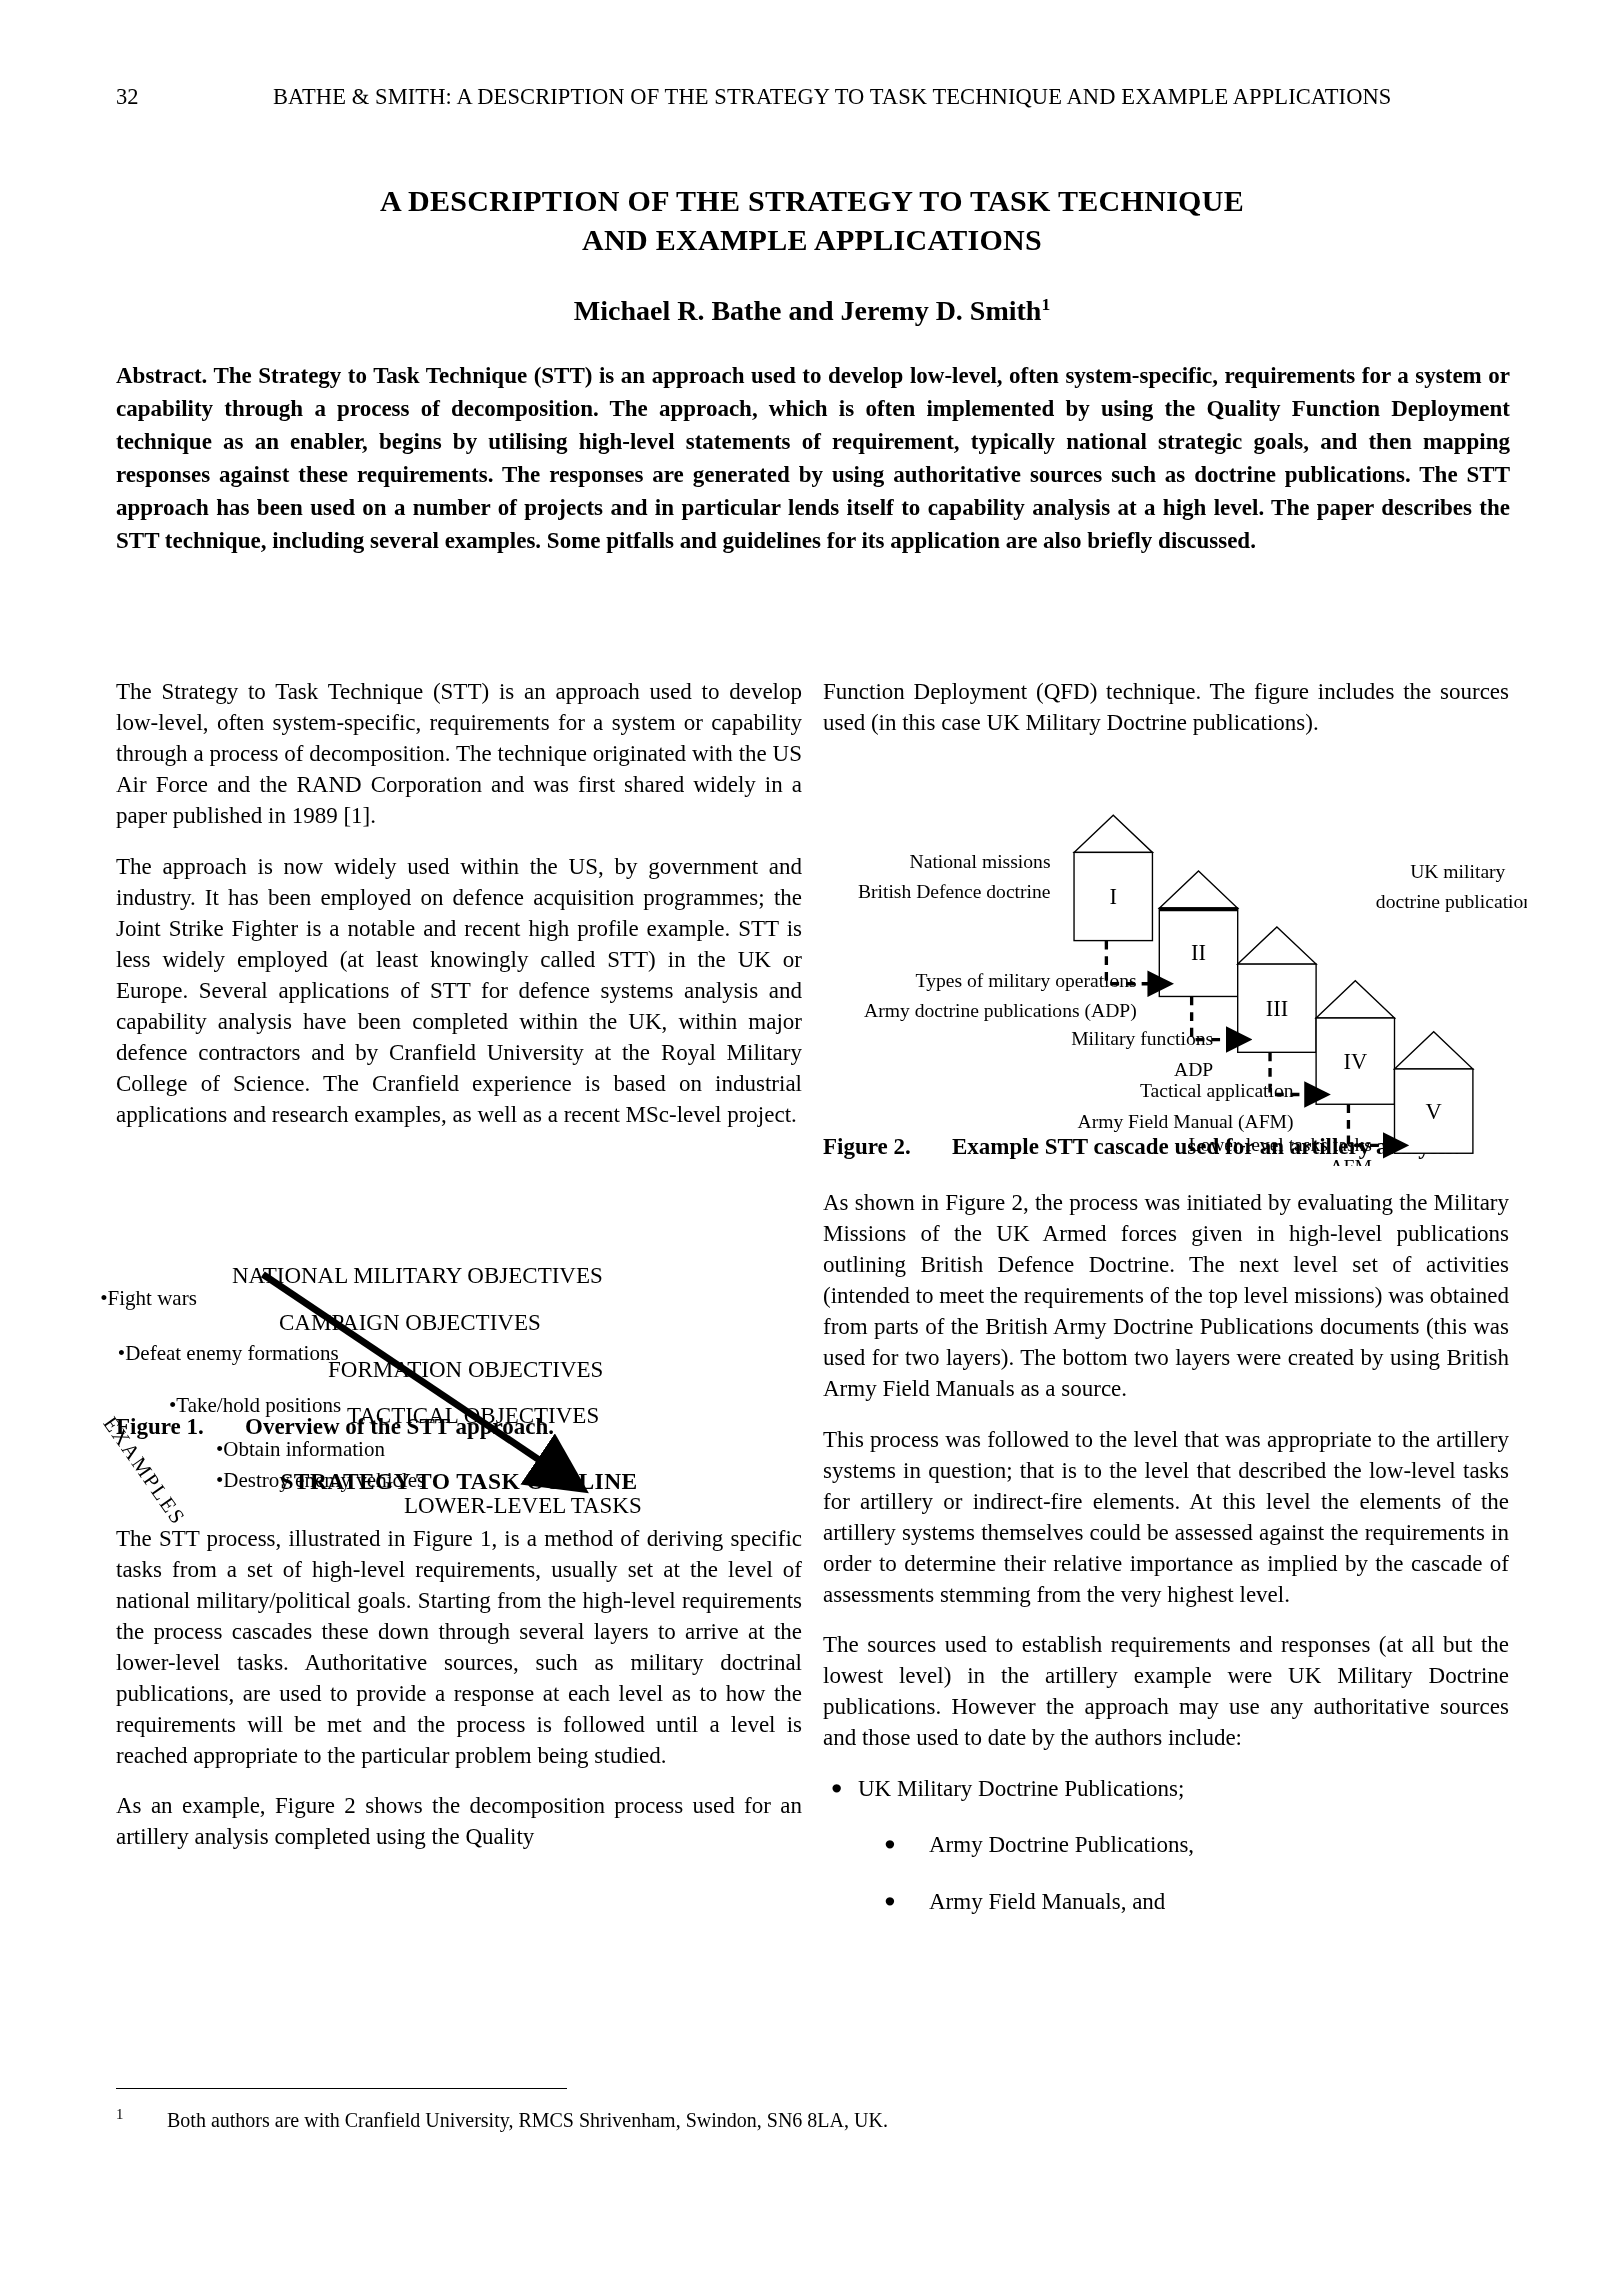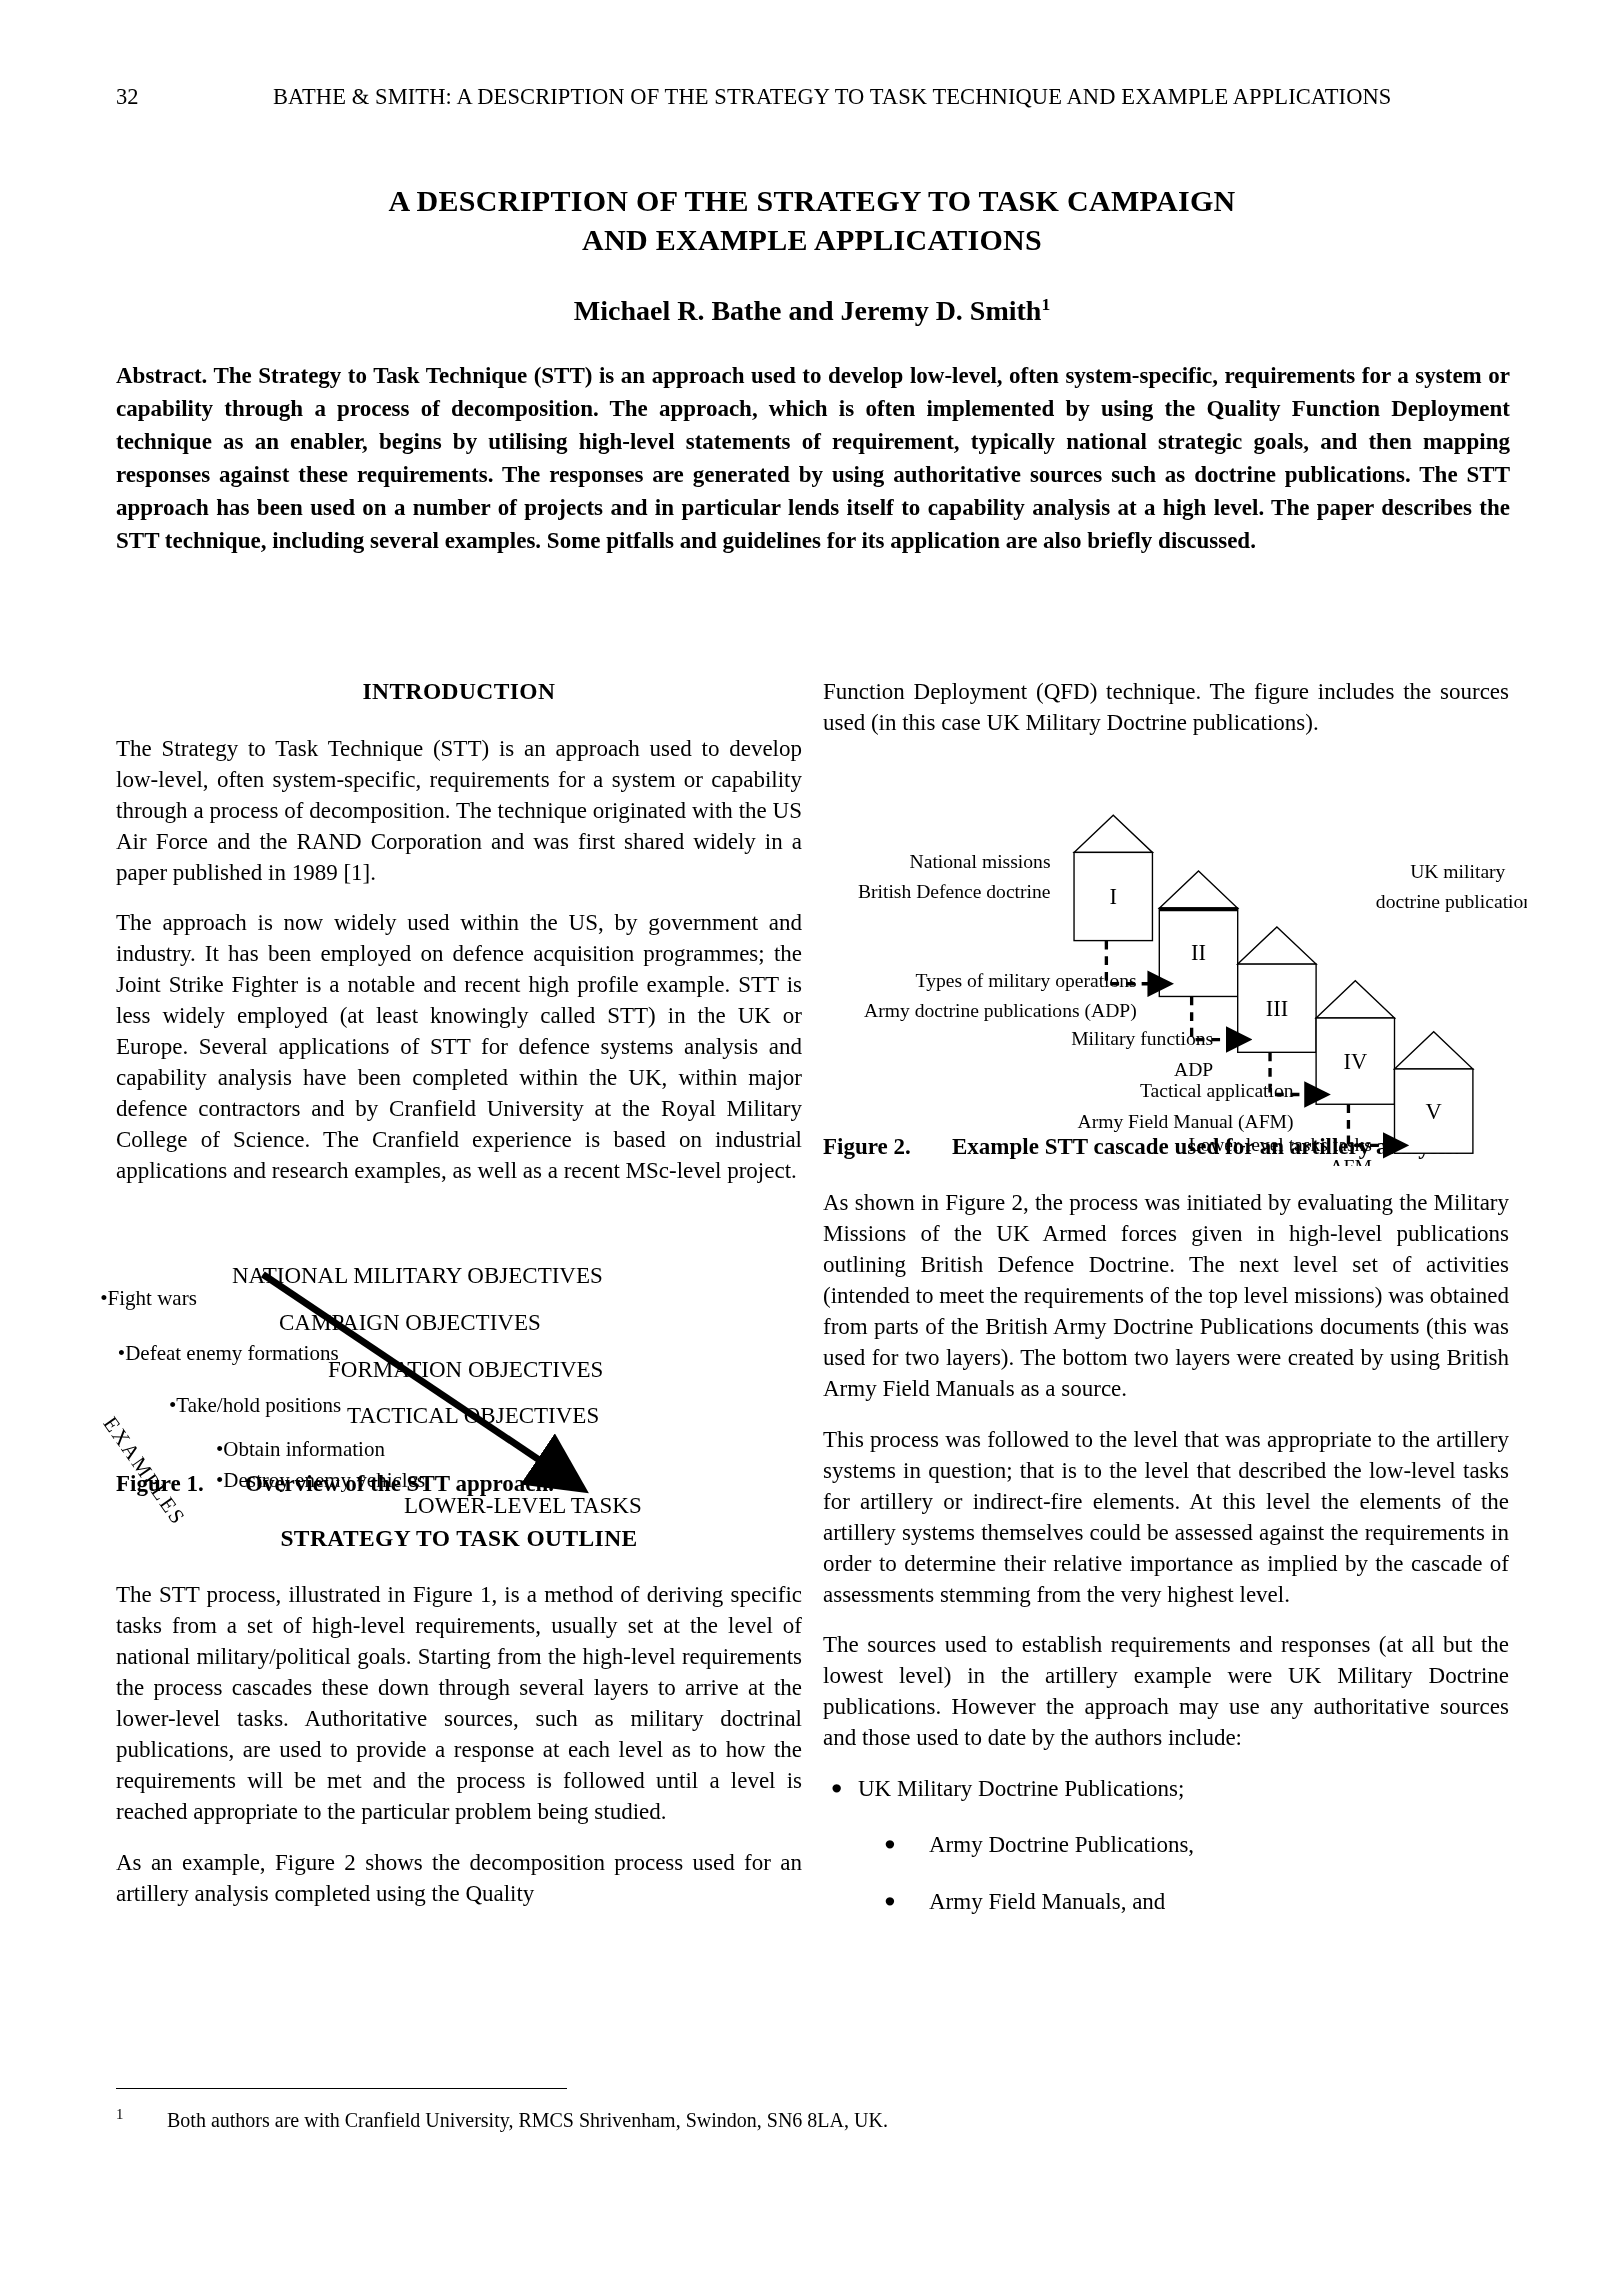--- a/index.html
+++ b/index.html
@@ -229,30 +229,29 @@
 <body>
 
 <div class="page">
 
   <div class="running-head">
     <span class="folio">32</span>
     <span class="rh-title">BATHE &amp; SMITH: A DESCRIPTION OF THE STRATEGY TO TASK TECHNIQUE AND EXAMPLE APPLICATIONS</span>
   </div>
 
   <div class="title-block">
-    <div class="doc-title">A DESCRIPTION OF THE STRATEGY TO TASK CAMPAIGN</div>
+    <div class="doc-title">A DESCRIPTION OF THE STRATEGY TO TASK TECHNIQUE</div>
     <div class="doc-title">AND EXAMPLE APPLICATIONS</div>
   </div>
 
   <div class="authors"><span>Michael R. Bathe and Jeremy D. Smith</span><sup>1</sup></div>
 
   <div class="abstract">Abstract. The Strategy to Task Technique (STT) is an approach used to develop low-level, often system-specific, requirements for a system or capability through a process of decomposition. The approach, which is often implemented by using the Quality Function Deployment technique as an enabler, begins by utilising high-level statements of requirement, typically national strategic goals, and then mapping responses against these requirements. The responses are generated by using authoritative sources such as doctrine publications. The STT approach has been used on a number of projects and in particular lends itself to capability analysis at a high level. The paper describes the STT technique, including several examples. Some pitfalls and guidelines for its application are also briefly discussed.</div>
 
   <div class="col col-left">
-    <div class="section-head">INTRODUCTION</div>
     <p class="body">The Strategy to Task Technique (STT) is an approach used to develop low-level, often system-specific, requirements for a system or capability through a process of decomposition. The technique originated with the US Air Force and the RAND Corporation and was first shared widely in a paper published in 1989 [1].</p>
     <p class="body">The approach is now widely used within the US, by government and industry. It has been employed on defence acquisition programmes; the Joint Strike Fighter is a notable and recent high profile example. STT is less widely employed  (at least knowingly called STT) in the UK or Europe. Several applications of STT for defence systems analysis and capability analysis have been completed within the UK, within major defence contractors and by Cranfield University at the Royal Military College of Science. The Cranfield experience is based on industrial applications and research examples, as well as a recent MSc-level project.</p>
 
     <div style="height:263px"></div>
 
     <div class="fig-caption">
       <span class="fc-label">Figure 1.</span>
       <span class="fc-text">Overview of the STT approach.</span>
     </div>
 

